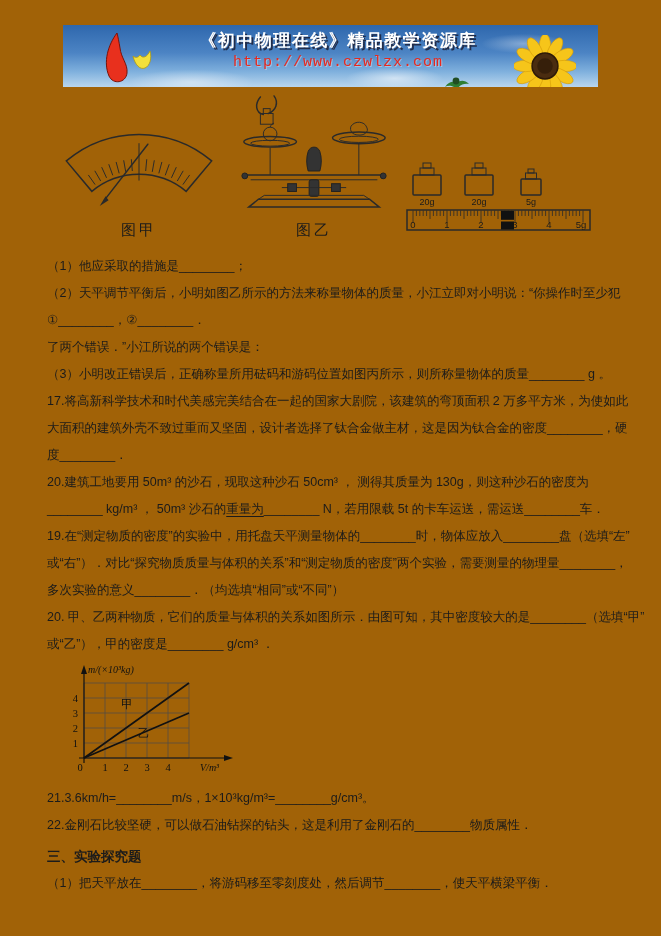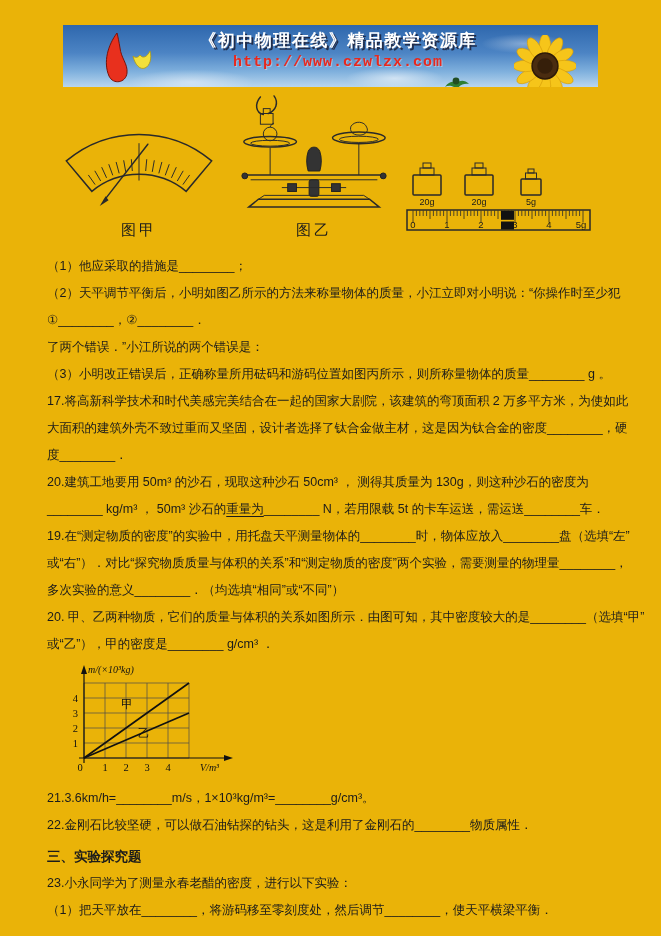--- a/index.html
+++ b/index.html
@@ -1,30 +1,30 @@
 <!DOCTYPE html>
 <html><head>
 <meta charset="utf-8">
 <style>
   html,body{margin:0;padding:0;background:#fff;}
-  .page{width:661px;height:936px;background:#eab308;position:relative;overflow:hidden;
+  .page{width:661px;height:936px;background:#a16207;position:relative;overflow:hidden;
         font-family:"Liberation Sans",sans-serif;color:#1b1b1b;}
 
   
   .banner{width:535px;height:62px;margin:25px 0 0 63px;position:relative;overflow:hidden;
     background:
       radial-gradient(70px 16px at 62% 86%, rgba(255,255,255,.55), transparent 70%),
       radial-gradient(90px 18px at 24% 92%, rgba(255,255,255,.45), transparent 70%),
       radial-gradient(60px 14px at 86% 30%, rgba(255,255,255,.35), transparent 70%),
       linear-gradient(180deg,#2e67ad 0%,#4c84c4 45%,#7fb0dd 75%,#b9d6ee 100%);}
   .banner-logo{position:absolute;left:30px;top:4px;}
   .banner-text{position:absolute;left:95px;top:4px;width:360px;text-align:center;}
   .banner-title{font-size:17px;font-weight:bold;color:#ffffff;letter-spacing:1.5px;
       text-shadow:2px 2px 0 rgba(25,25,45,.8);white-space:nowrap;}
-  .banner-url{font-family:"Liberation Mono",monospace;font-size:15px;font-weight:bold;
+  .banner-url{font-family:"Liberation Mono",monospace;font-size:15px;font-weight:normal;
       color:#e8281e;letter-spacing:1px;margin-top:2px;text-shadow:1px 1px 0 rgba(255,255,255,.35);}
   .banner-sunflower{position:absolute;right:22px;bottom:-10px;}
   .banner-plant{position:absolute;right:128px;bottom:-4px;}
 
   
   .figures-row{width:540px;margin:7px 0 0 55px;display:flex;justify-content:space-between;align-items:flex-end;}
   .figure{text-align:center;}
   .figure-label{font-size:15px;color:#1b1b1b;letter-spacing:3px;margin-top:7px;}
   .fig-stroke{stroke:#2a2a2a;fill:none;stroke-width:1.5;stroke-linecap:round;}
   .fig-thin{stroke:#2a2a2a;fill:none;stroke-width:1;}
@@ -275,17 +275,16 @@
         <text x="69.05" y="45.75" class="slabel">甲</text>
         <polyline points="26,96 131,51" class="series"></polyline>
         <text x="85.85" y="75" class="slabel">乙</text>
       </svg>
   </div>
 
   <div class="qtext" style="margin-top:8px;">
     <p class="qline">21.3.6km/h=________m/s，1×10³kg/m³=________g/cm³。</p>
     <p class="qline">22.金刚石比较坚硬，可以做石油钻探的钻头，这是利用了金刚石的________物质属性．</p>
     <p class="qline bold">三、实验探究题</p>
-    <p class="qline">23.小永同学为了测量永春老醋的密度，进行以下实验：</p>
     <p class="qline">（1）把天平放在________，将游码移至零刻度处，然后调节________，使天平横梁平衡．</p>
   </div>
 
 </div>
 
 </body></html>

